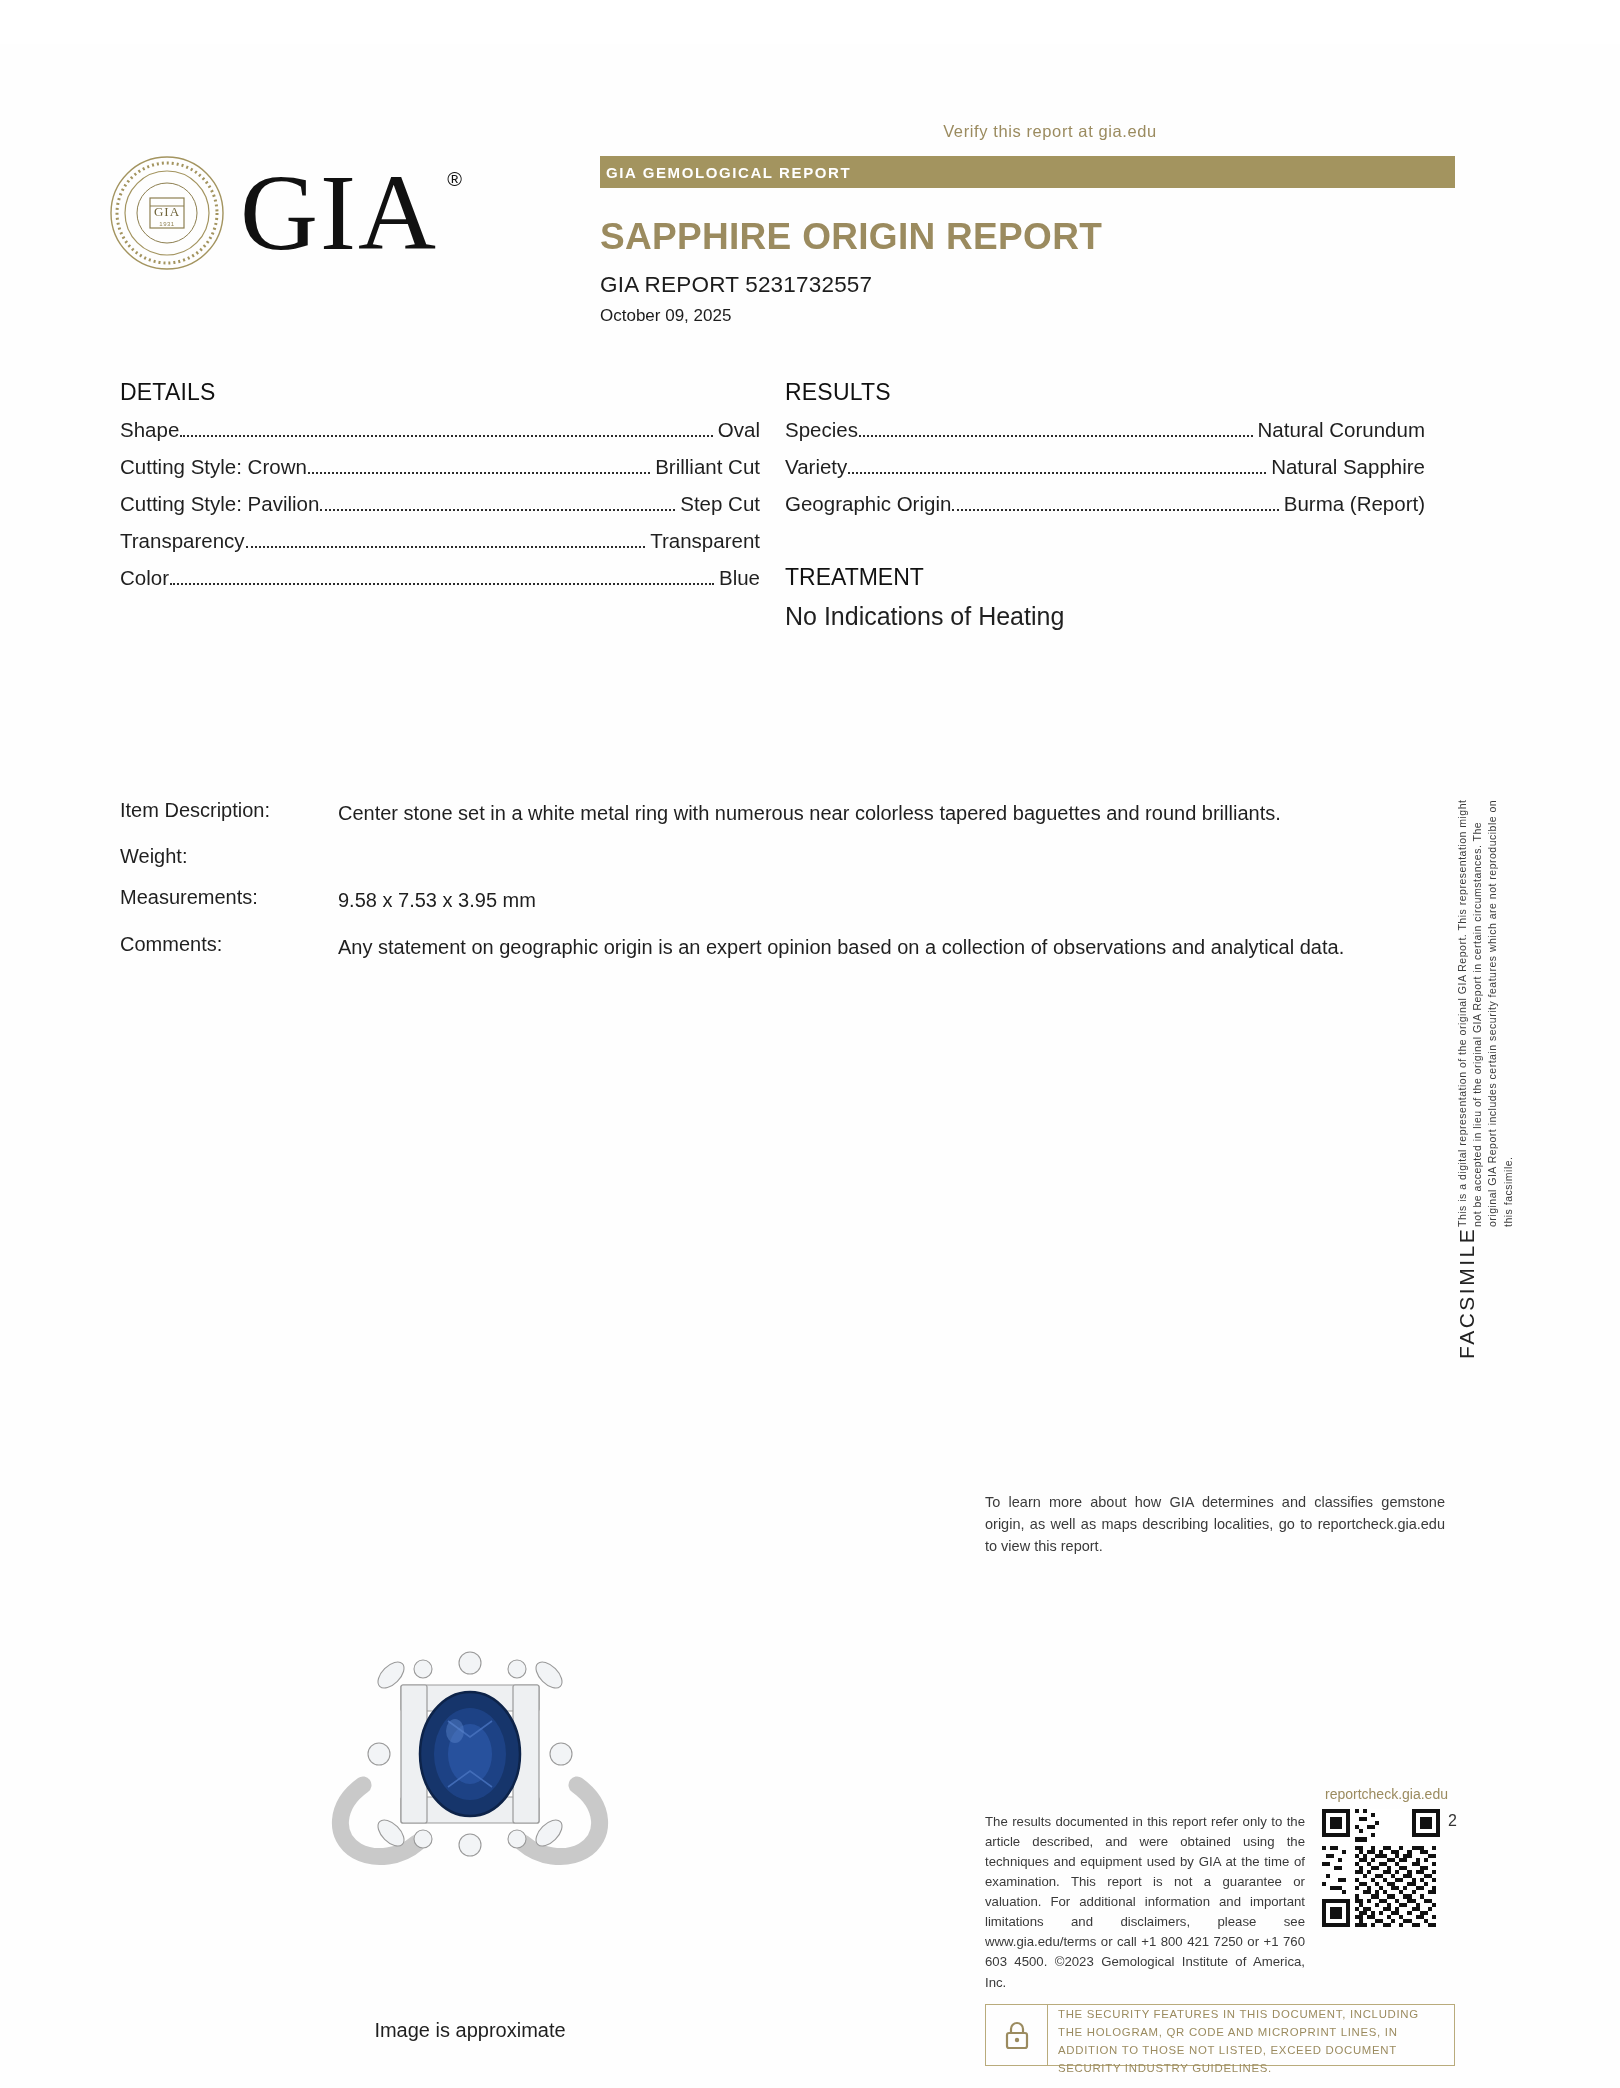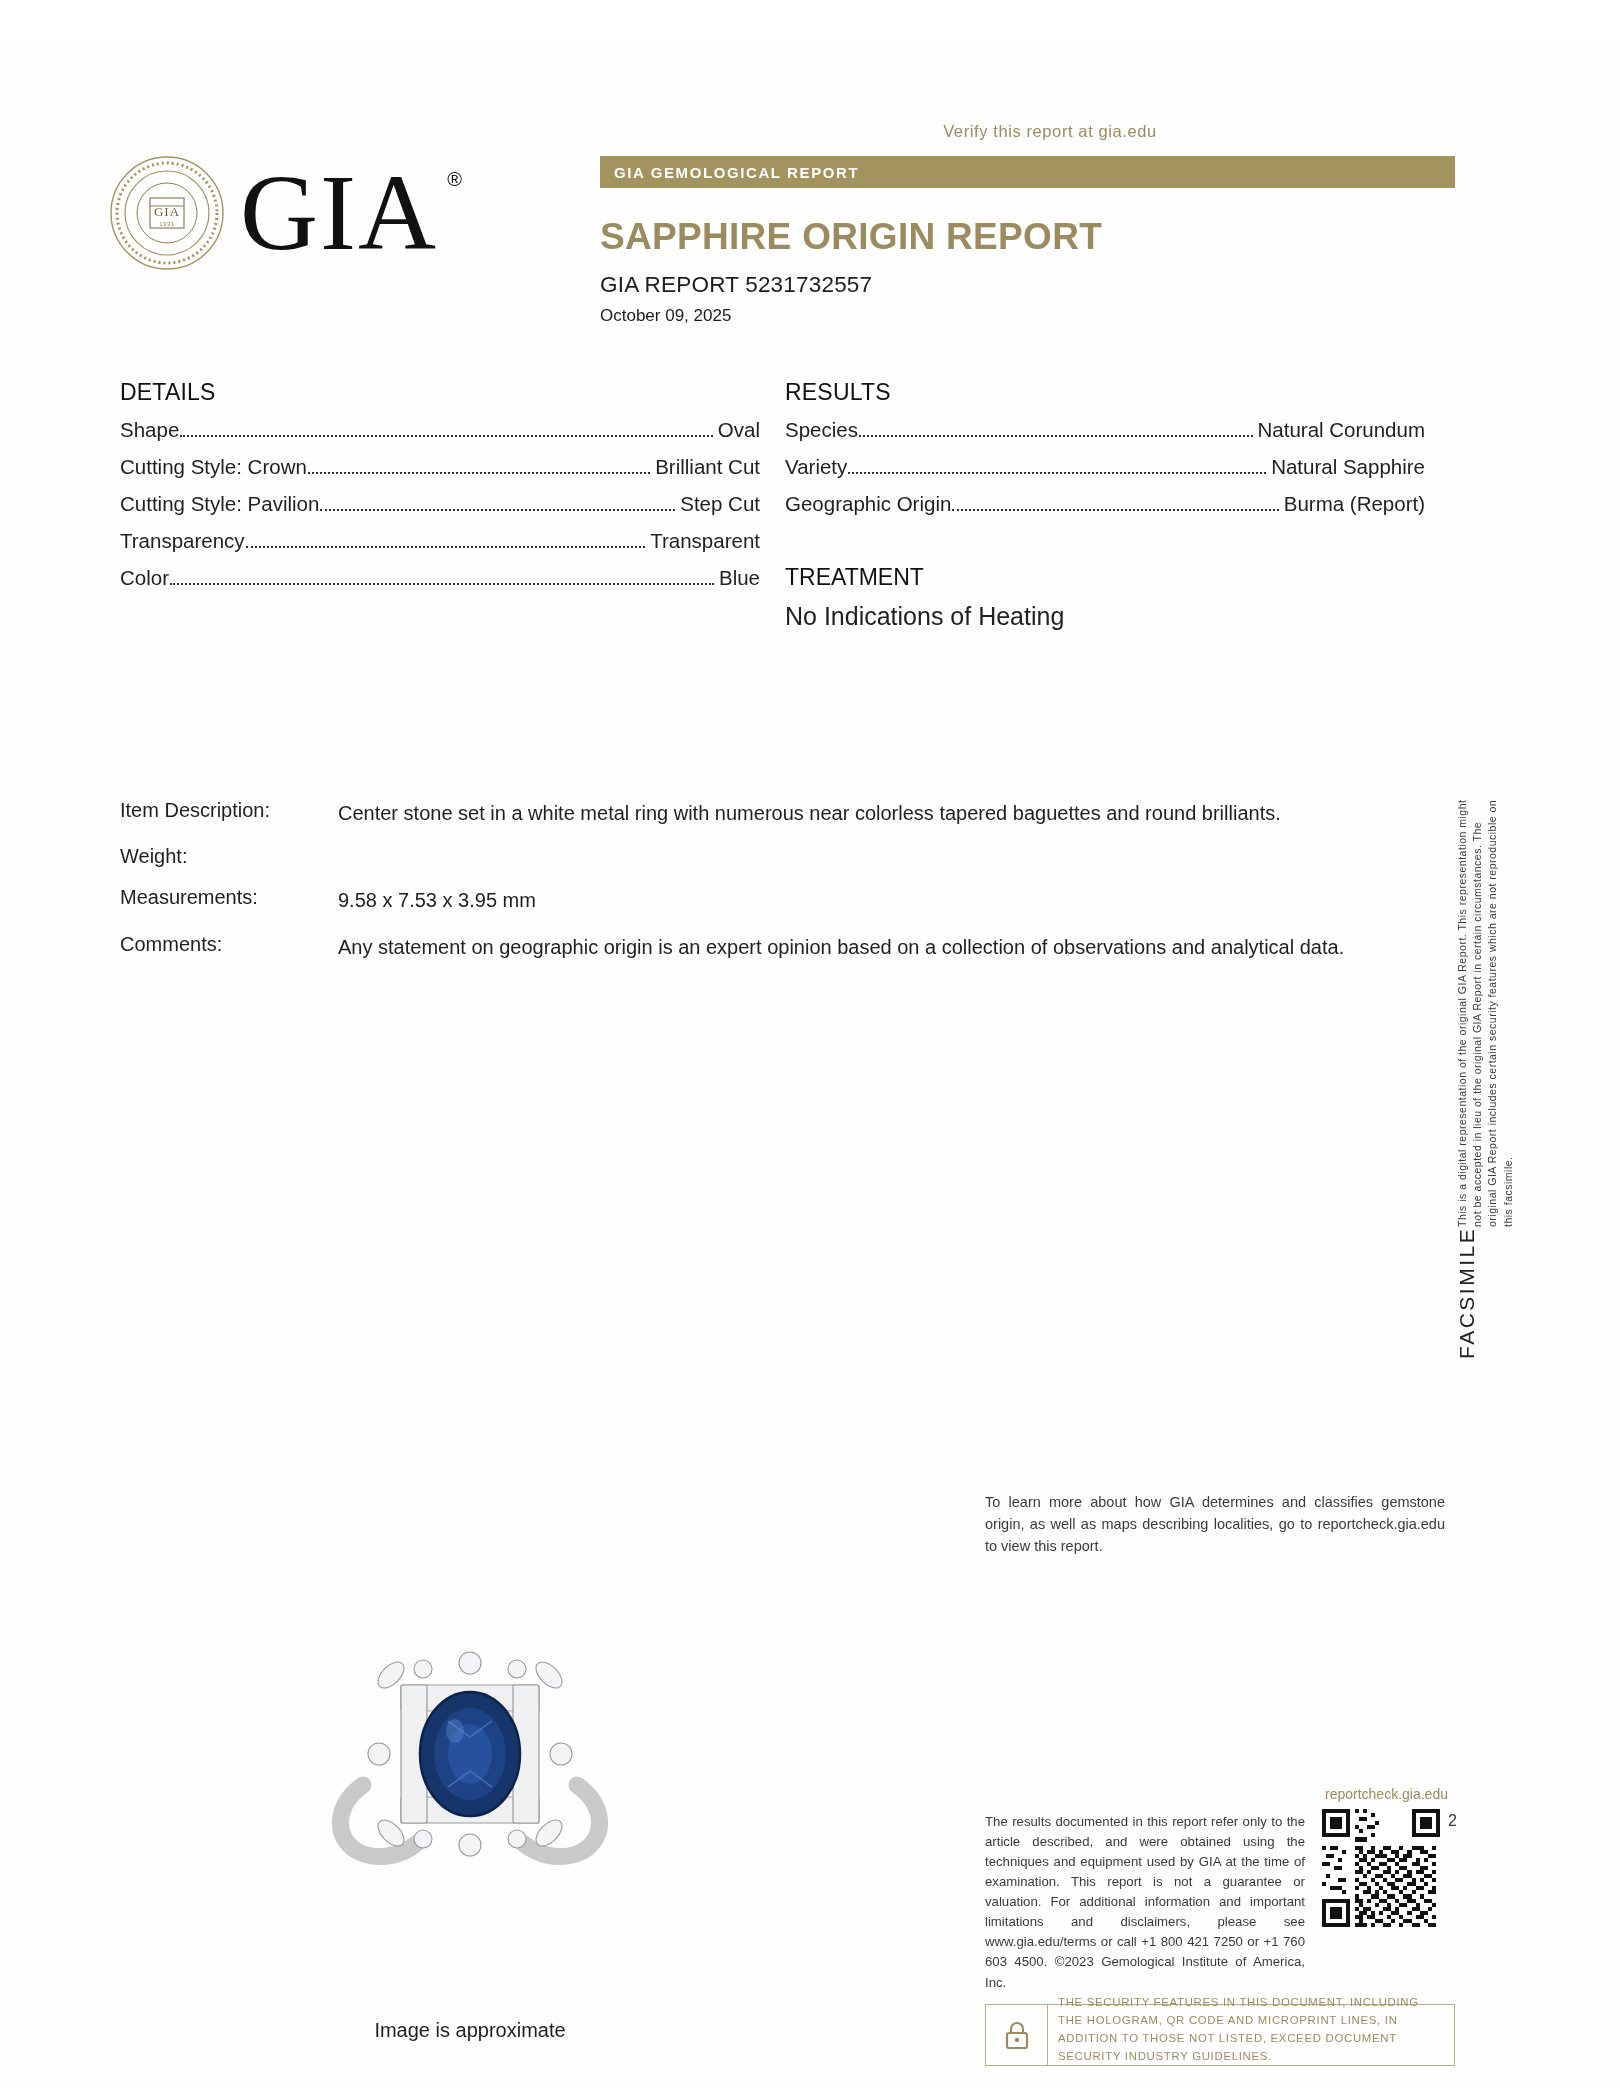--- a/index.html
+++ b/index.html
@@ -49,21 +49,21 @@
   }
 
   .bar {
     position: absolute; left: 600px; top: 112px;
     width: 855px; height: 32px;
     background: #a3945f;
     display: flex; align-items: center;
   }
   .bar span {
     color: #fff; font-size: 15px; font-weight: bold;
-    letter-spacing: 1.6px; padding-left: 14px;
+    letter-spacing: 1.6px; padding-left: 6px;
     font-family: "Liberation Sans", sans-serif;
   }
   .doc-title {
     position: absolute; left: 600px; top: 172px;
     font-size: 37px; color: #9b8b5f; letter-spacing: .3px;
     font-family: "Liberation Sans", sans-serif;
     font-weight: bold;
   }
   .report-no {
     position: absolute; left: 600px; top: 228px;
@@ -161,21 +161,21 @@
   .qr { position: absolute; left: 1322px; top: 1765px; width: 118px; height: 118px; }
   .qr-num {
     position: absolute; left: 1448px; top: 1768px;
     font-size: 16px; color: #333;
   }
 
   .security {
     position: absolute; left: 985px; top: 1960px;
     width: 470px; height: 62px;
     border: 1px solid #b9ab7c;
-    display: flex; align-items: flex-end;
+    display: flex; align-items: flex-start;
   }
   .sec-lock {
     flex: 0 0 62px; height: 100%;
     border-right: 1px solid #b9ab7c;
     display: flex; align-items: center; justify-content: center;
   }
   .sec-text {
     flex: 1 1 auto; padding: 0 10px;
     font-size: 11.4px; letter-spacing: .7px; line-height: 1.58;
     color: #9b8b5f;

